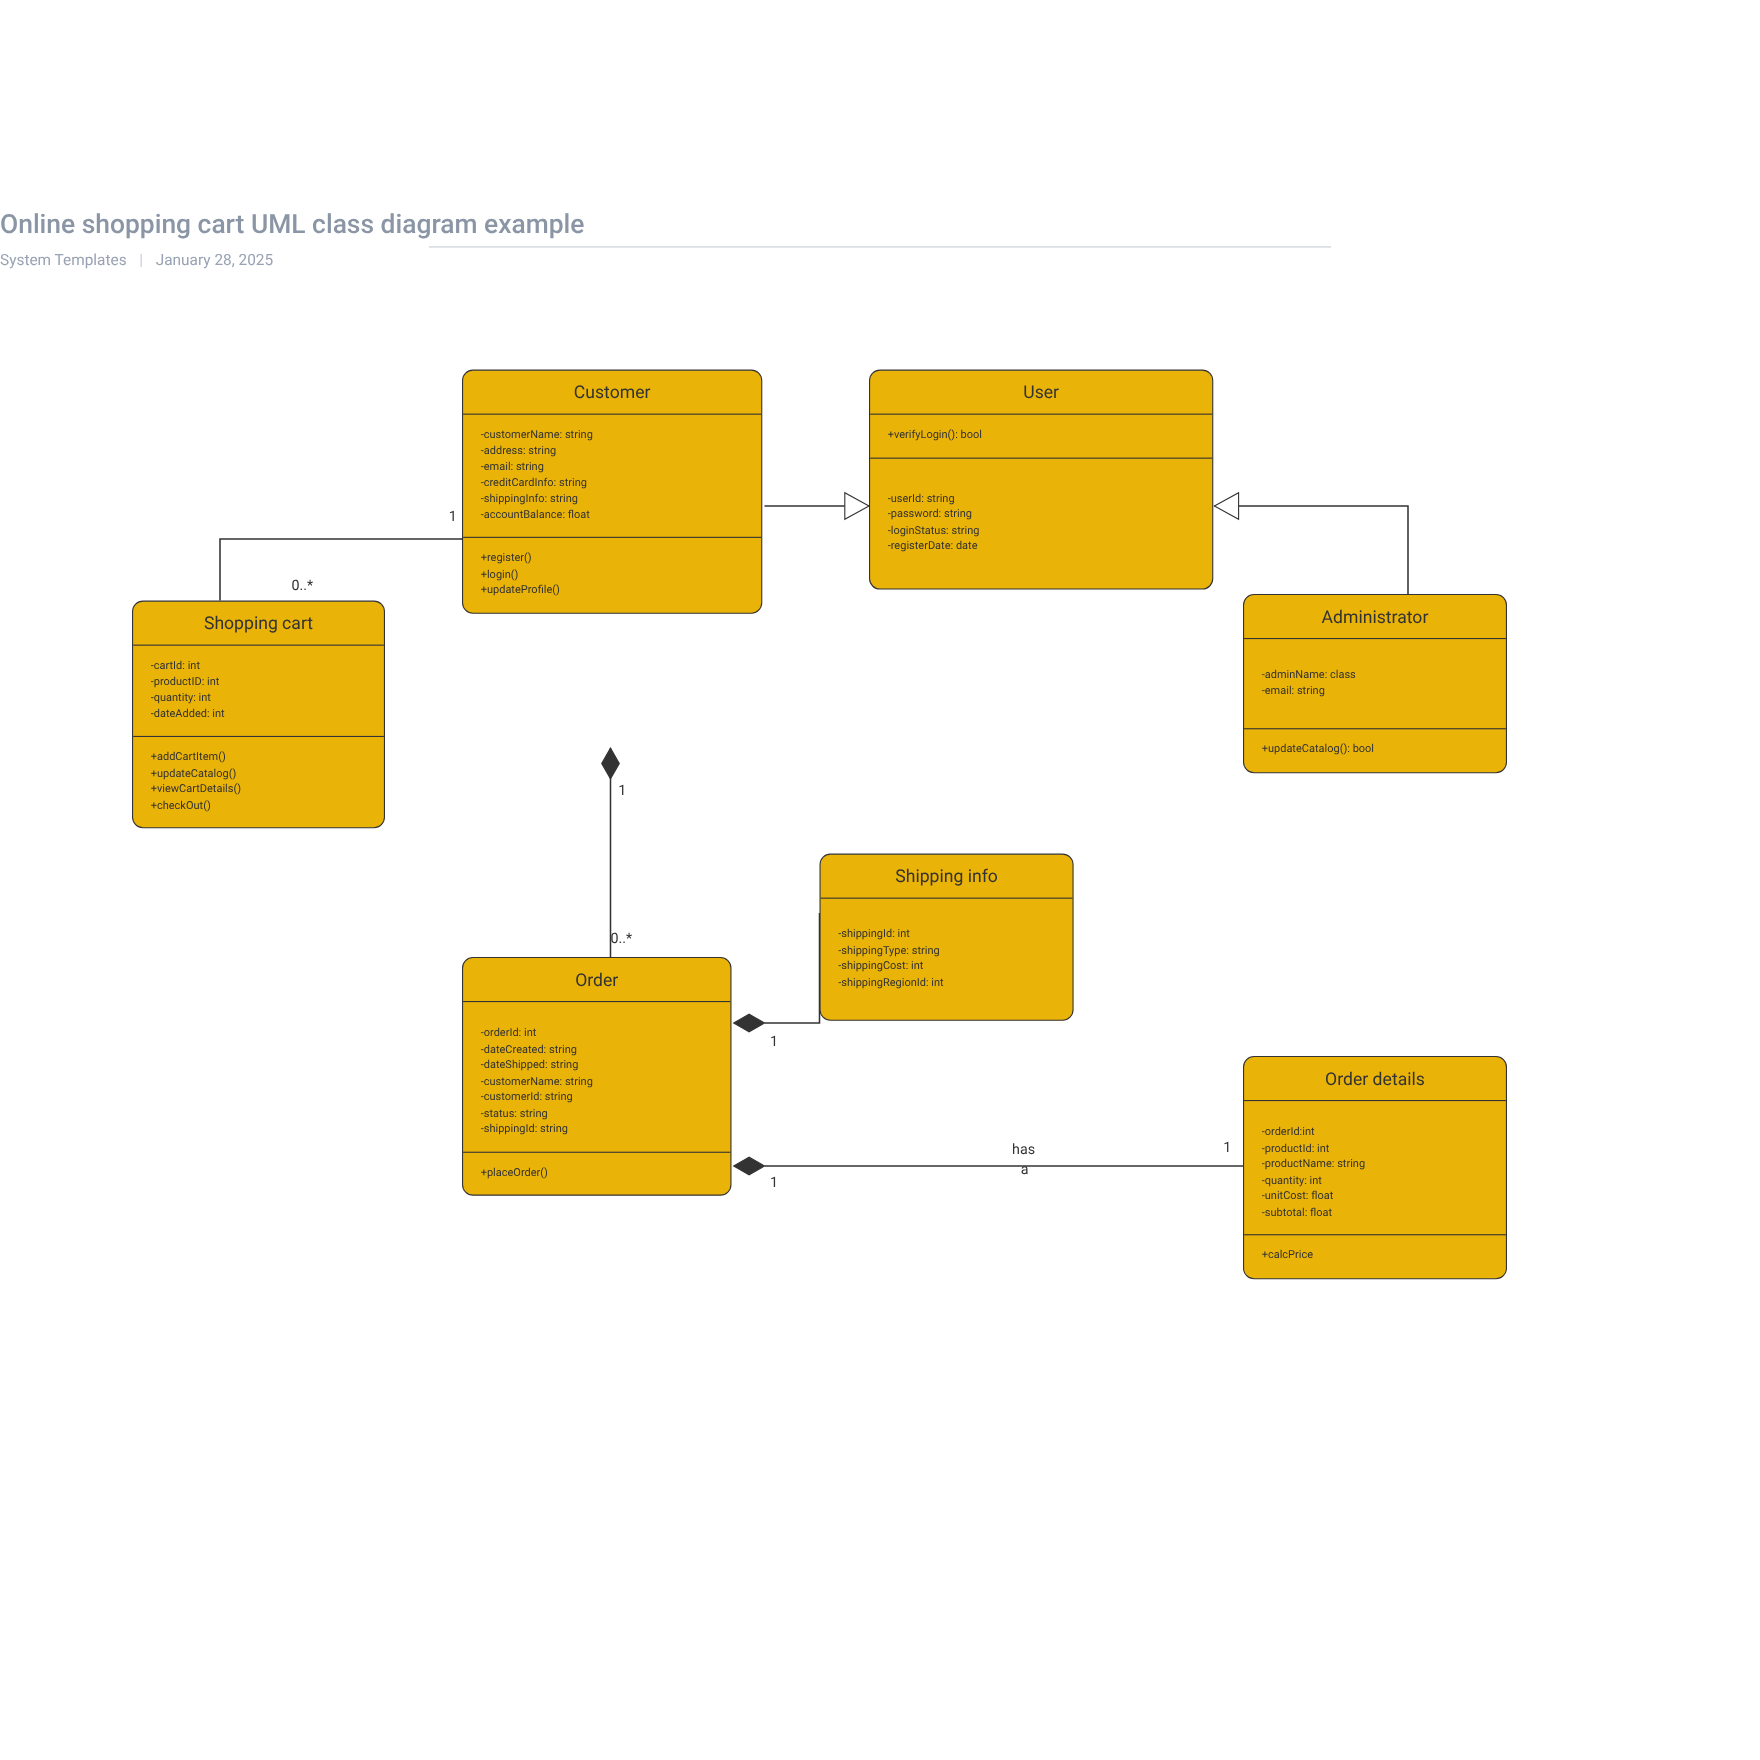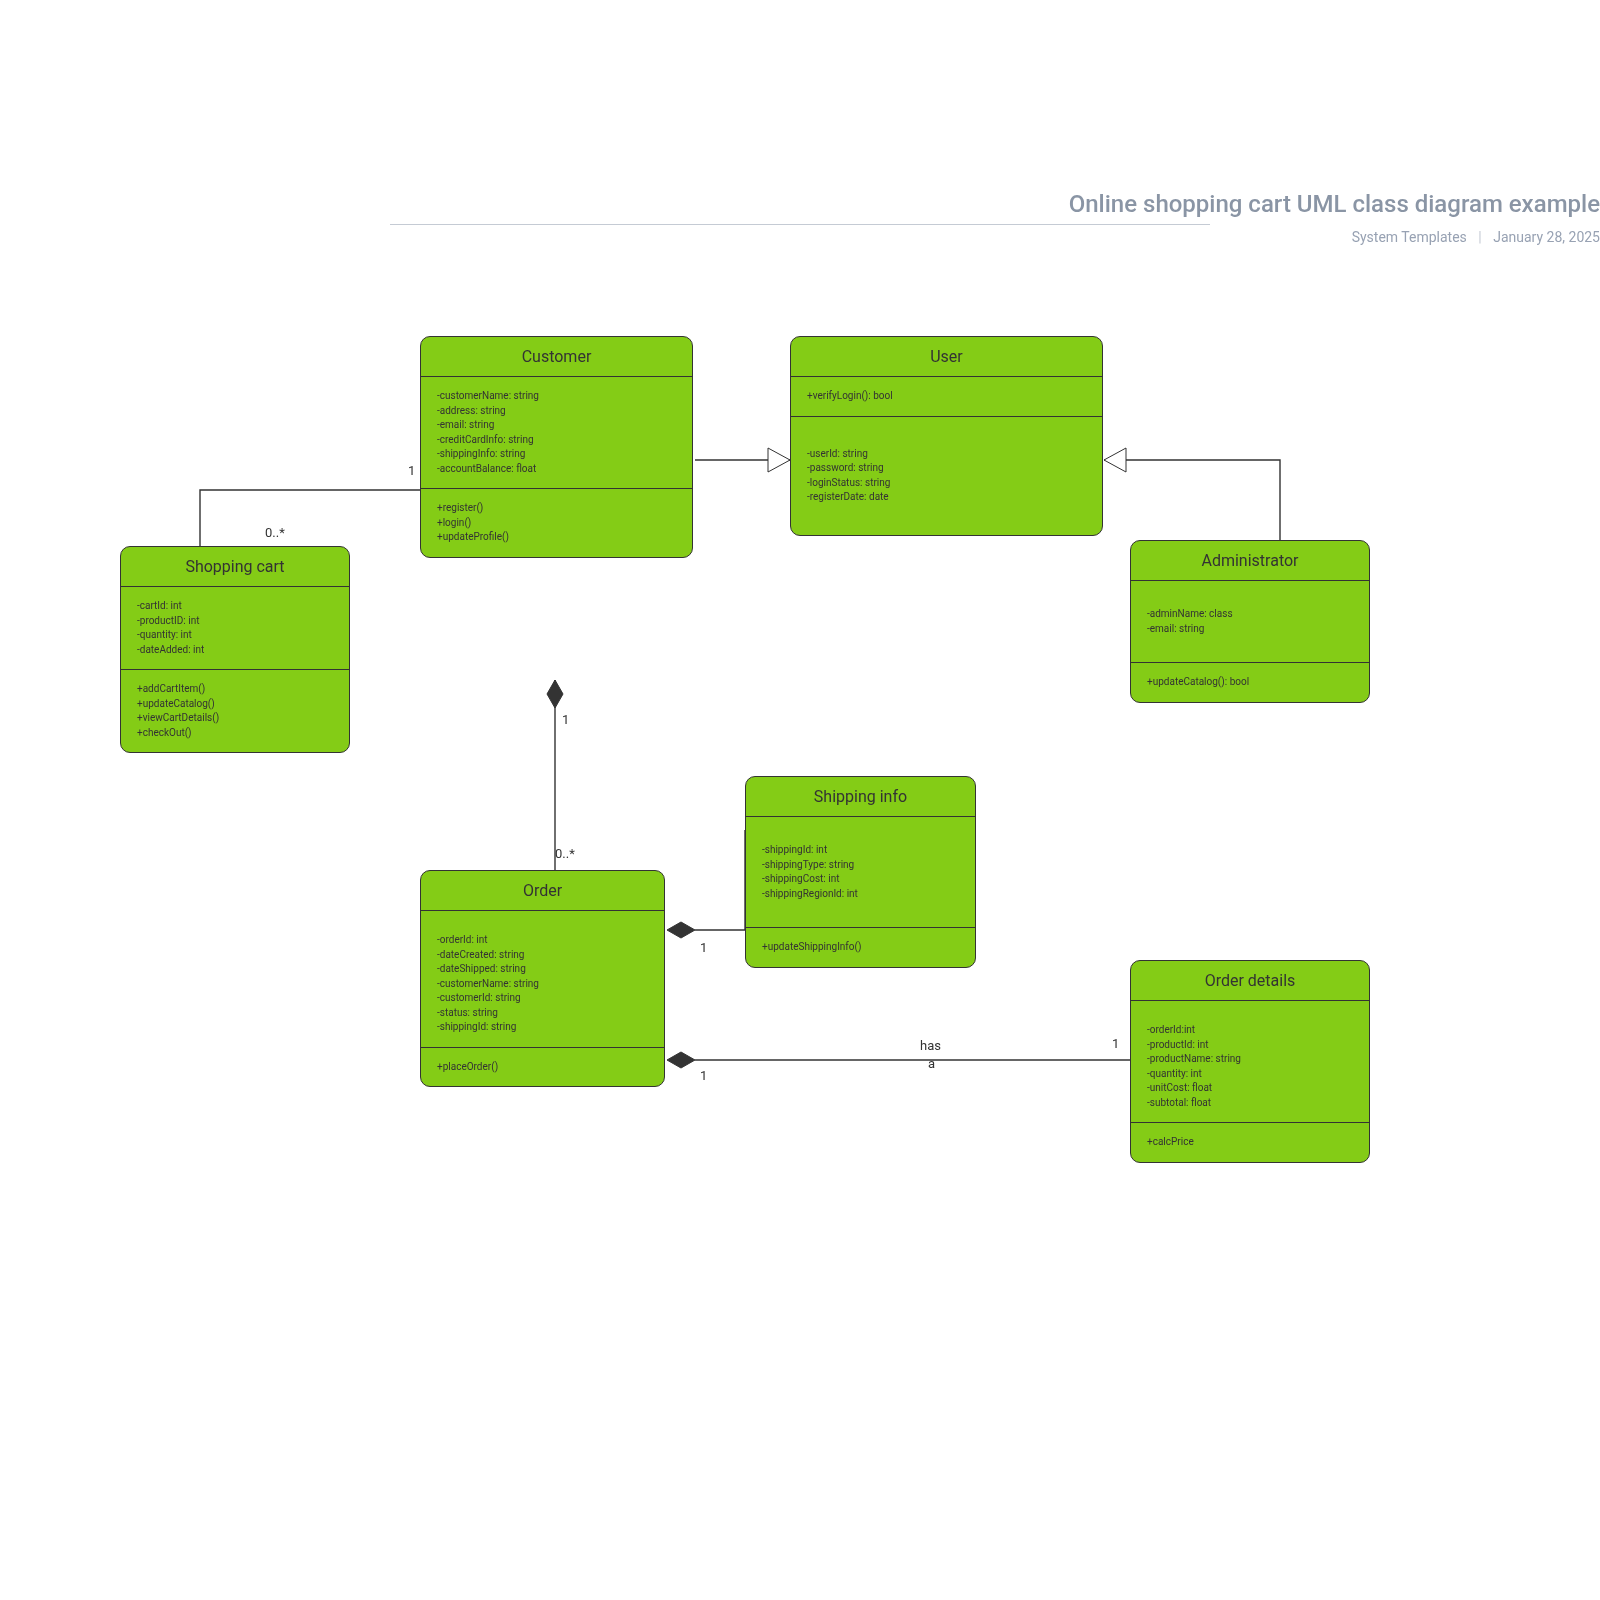--- a/index.html
+++ b/index.html
@@ -1,22 +1,22 @@
 <!DOCTYPE html>
 <html><head>
 <meta charset="utf-8">
 <style>
 html,body{margin:0;padding:0;width:1600px;height:1600px;background:#fff;font-family:-apple-system,BlinkMacSystemFont,"Segoe UI",Roboto,Helvetica,Arial,sans-serif;color:#333}
 .canvas{position:relative;width:1600px;height:1600px}
-.header{position:absolute;left:0;right:0;top:190px;text-align:right}
+.header{position:absolute;left:0;right:0;top:190px;text-align:left}
 .title{font-size:24px;color:#8a95a5;font-weight:500}
 .rule{width:820px;height:1px;background:#c5cbd4;margin:6px auto 4px}
 .sub{font-size:14px;color:#98a2b3}
 .sub span.sep{margin:0 8px;color:#c5cbd4}
-.class-box{position:absolute;background:#84cc16;border:1px solid #333;border-radius:10px;box-sizing:border-box;box-shadow:0 0 0 rgba(0,0,0,0)}
+.class-box{position:absolute;background:#eab308;border:1px solid #333;border-radius:10px;box-sizing:border-box;box-shadow:0 0 0 rgba(0,0,0,0)}
 .class-name{text-align:center;font-size:16px;padding:10px 12px;border-bottom:1px solid #333}
 .section{padding:12px 16px;font-size:10px;line-height:1.45;border-bottom:1px solid #333}
 .section:last-child{border-bottom:none}
 .section .row{white-space:pre}
 svg.conn{position:absolute;left:0;top:0;width:1600px;height:1600px;pointer-events:none}
 svg.conn line,svg.conn polyline{stroke:#333;stroke-width:1.4;fill:none}
 svg.conn polygon.diamond{fill:#333;stroke:#333}
 svg.conn polygon.hollow{fill:#fff;stroke:#333}
 .mult{position:absolute;font-size:13px;color:#333}
 </style>
@@ -140,23 +140,20 @@
 </div>
 
 <div class="class-box" style="left:745px;top:776px;width:231px">
   <div class="class-name">Shipping info</div>
   <div class="section" style="padding-top:26px;padding-bottom:26px">
         <div class="row">-shippingId: int</div>
         <div class="row">-shippingType: string</div>
         <div class="row">-shippingCost: int</div>
         <div class="row">-shippingRegionId: int</div>
       </div>
-  <div class="section">
-        <div class="row">+updateShippingInfo()</div>
-      </div>
 </div>
 
 <div class="class-box" style="left:1130px;top:960px;width:240px">
   <div class="class-name">Order details</div>
   <div class="section" style="padding-top:22px">
         <div class="row">-orderId:int</div>
         <div class="row">-productId: int</div>
         <div class="row">-productName: string</div>
         <div class="row">-quantity: int</div>
         <div class="row">-unitCost: float</div>

